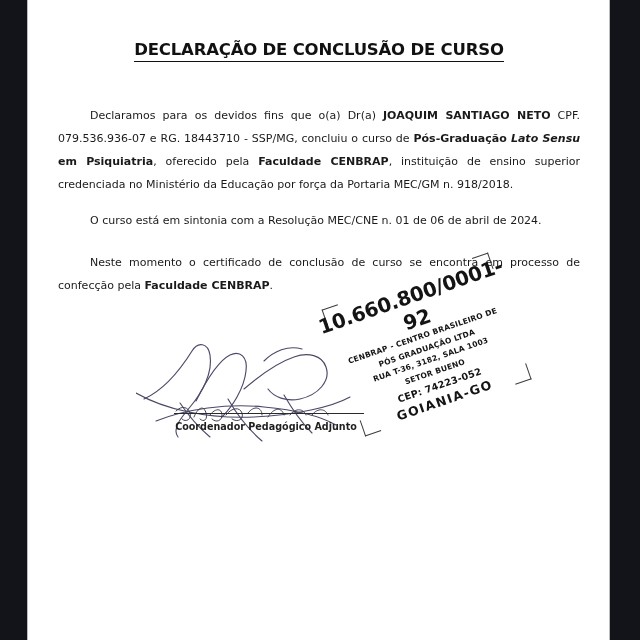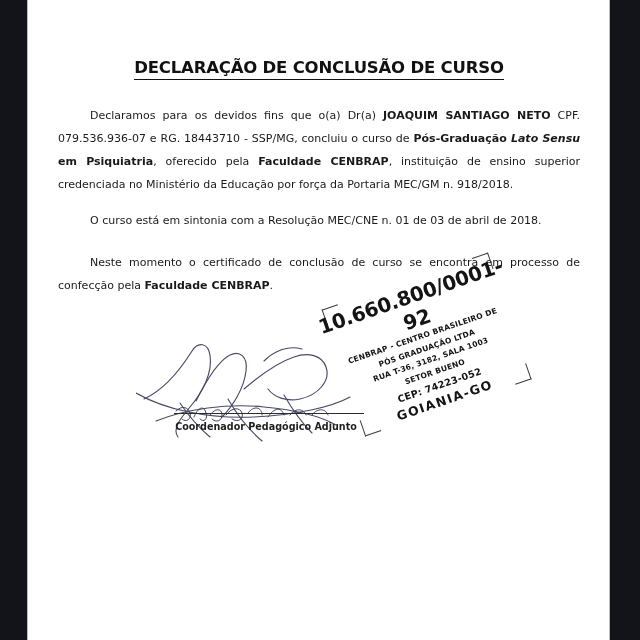--- a/index.html
+++ b/index.html
@@ -72,21 +72,21 @@
     letter-spacing: 3px;
     color: #3faa55;
     line-height: 40px;
     white-space: nowrap;
   }
 
   #doc-title {
     position: absolute;
     left: 0;
     right: 0;
-    top: 58px;
+    top: 40px;
     text-align: center;
     font-family: "DejaVu Sans", sans-serif;
     font-weight: 700;
     font-size: 16.5px;
     letter-spacing: -0.2px;
     color: #111111;
   }
   #doc-title span.u {
     border-bottom: 1.6px solid #111111;
     padding-bottom: 2px;
@@ -220,21 +220,21 @@
     <div id="logo">
       <div id="logo-text">CENBRAP</div>
     </div>
 
     <div id="doc-title">
       <span class="u">DECLARAÇÃO DE CONCLUSÃO DE CURSO</span>
     </div>
 
     <p class="body-text" id="para1"><span class="indent"></span><span>Declaramos para os devidos fins que o(a) Dr(a) </span><b>JOAQUIM SANTIAGO NETO</b><span> CPF. </span><span>079.536.936-07</span><span> e RG. </span><span>18443710</span><span> - SSP/MG, concluiu o curso de </span><b>Pós-Graduação </b><i>Lato Sensu</i><b> em Psiquiatria</b><span>, oferecido pela </span><b>Faculdade CENBRAP</b><span>, instituição de ensino superior credenciada no Ministério da Educação por força da Portaria MEC/GM n. </span><span>918/2018.</span></p>
 
-    <p class="body-text" id="para2"><span class="indent"></span><span>O curso está em sintonia com a Resolução MEC/CNE n. 01 de 03 de abril de 2018.</span></p>
+    <p class="body-text" id="para2"><span class="indent"></span><span>O curso está em sintonia com a Resolução MEC/CNE n. 01 de 06 de abril de 2024.</span></p>
 
     <p class="body-text" id="para3"><span class="indent"></span><span>Neste momento o certificado de conclusão de curso se encontra em processo de confecção pela </span><b>Faculdade CENBRAP</b><span>.</span></p>
 
 
     <div id="sig-block">
       <svg id="sig-svg" width="280" height="110" viewBox="0 0 280 110">
         <g fill="none" stroke="#4a4a68" stroke-width="1.15" stroke-linecap="round">
           <path d="M8 62 C 30 52, 46 30, 56 14 C 62 4, 72 6, 74 18 C 77 36, 66 56, 54 70 C 44 82, 36 92, 42 100"></path>
           <path d="M60 64 C 70 44, 82 24, 94 18 C 104 13, 112 20, 110 34 C 108 52, 96 70, 86 80"></path>
           <path d="M108 52 C 122 40, 140 26, 158 20 C 172 15, 186 18, 190 30 C 195 44, 182 58, 164 62 C 150 65, 138 60, 132 52"></path>

